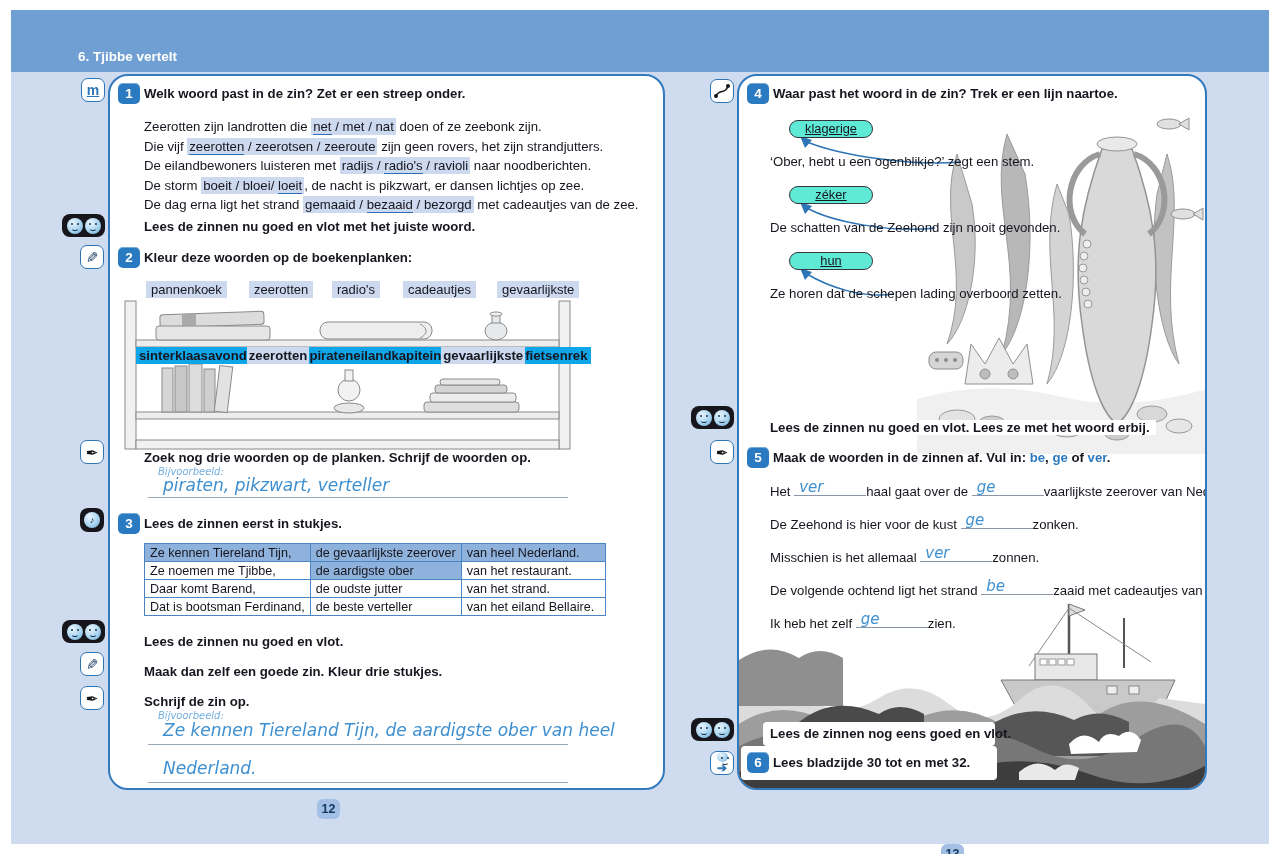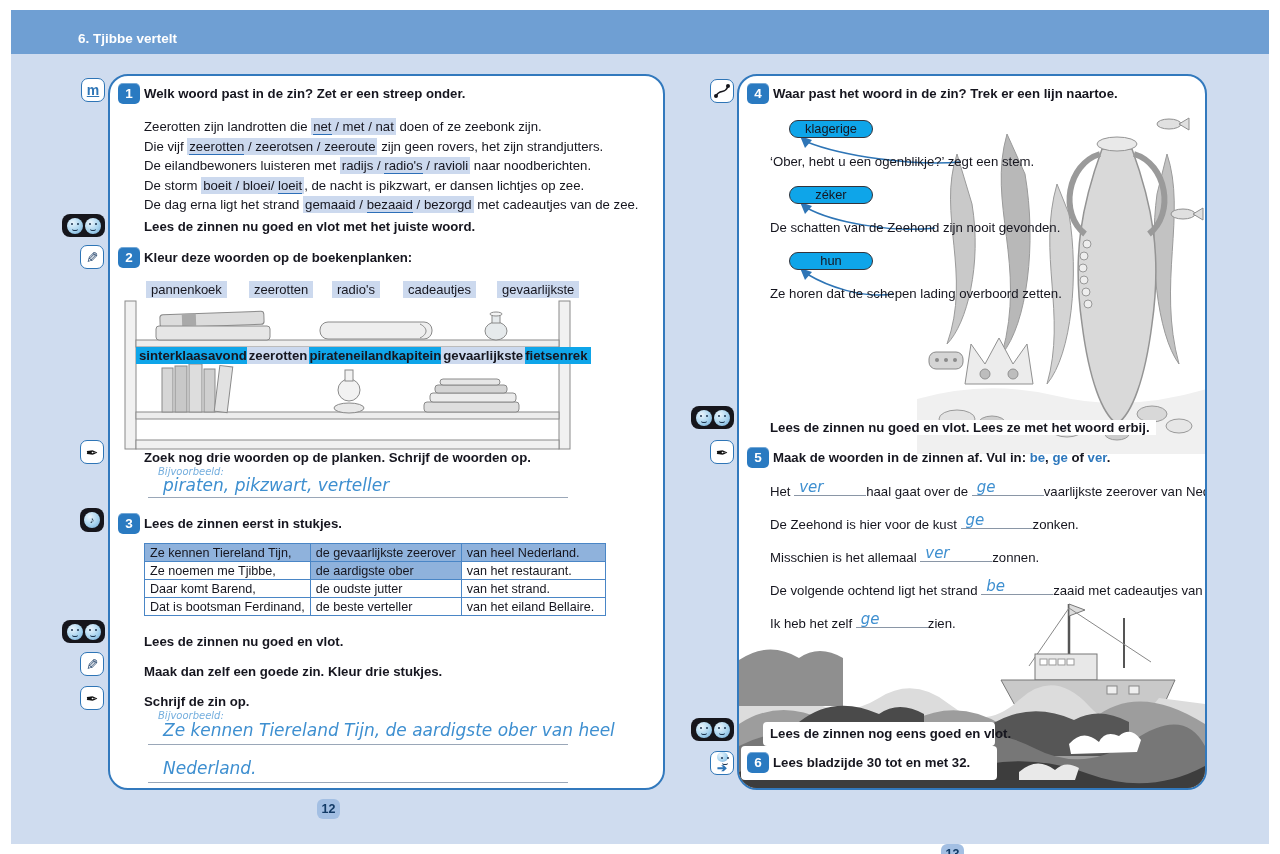--- a/index.html
+++ b/index.html
@@ -1,20 +1,20 @@
 <!DOCTYPE html>
 <html><head>
 <meta charset="utf-8">
 <style>
   * { box-sizing: border-box; margin: 0; padding: 0; }
   html,body { width:1280px; height:854px; overflow:hidden; }
   body { background:#ffffff; font-family:"Liberation Sans", sans-serif; color:#16161f; position:relative; }
   #stage { position:absolute; left:0; top:0; width:1280px; height:854px; }
   .bg { position:absolute; left:11px; top:10px; width:1258px; height:834px; background:#cfdcef; }
-  .header-bar { position:absolute; left:11px; top:10px; width:1258px; height:44px; background:#6f9fd3;
+  .header-bar { position:absolute; left:11px; top:10px; width:1258px; height:62px; background:#6f9fd3;
     display:flex; align-items:flex-end; padding:0 0 8px 67px; }
   .header-bar .htitle { color:#ffffff; font-weight:bold; font-size:13.5px; }
 
   .page { position:absolute; top:74px; height:716px; background:#ffffff; border:2.5px solid #3279bd; border-radius:20px; overflow:hidden; }
   .page.left  { left:108px; width:557px; }
   .page.right { left:737px; width:470px; }
 
   .numbadge { position:absolute; width:22px; height:21px; background:#2a7ac1; border-radius:5px;
     color:#fff; font-weight:bold; font-size:13.5px; text-align:center; line-height:21px;
     box-shadow: inset 0 1px 0 rgba(255,255,255,.35); }
@@ -30,21 +30,21 @@
   .hand { font-family:"DejaVu Sans", sans-serif; font-style:italic; color:#3e8fd0;text-align:center; }
   .answer { position:absolute; font-size:17px; white-space:nowrap; }
   .uline { position:absolute; height:1px; background:#9aa7b8; }
 
   table.stukjes { position:absolute; border-collapse:collapse; }
   table.stukjes td { border:1.5px solid #4a86c6; font-size:12.6px; padding:1px 5px; height:18px; white-space:nowrap; }
   td.c0 { width:143px; } td.c1 { width:137px; } td.c2 { width:144px; }
   td.rowhl { background:#8fb2dc; }
 
   .wordbox { position:absolute; width:84px; height:18px; border:1.6px solid #33343c; border-radius:9px;
-    background:#0ea5e9; text-align:center; font-size:12.8px; line-height:15px; z-index:3; }
+    background:#5eead4; text-align:center; font-size:12.8px; line-height:15px; z-index:3;text-decoration:underline; }
   .connector { position:absolute; z-index:2; }
   .rsent { position:absolute; font-size:13.2px; white-space:nowrap; z-index:2; }
   .blue { color:#2e78bd; }
   .gap { display:inline-block; width:72px; height:16px; border-bottom:1.1px solid #8a96a6; vertical-align:baseline; position:relative; }
   .gap .hand { position:absolute; left:5px; bottom:-1px; font-size:15px; }
 
   .whitebar { position:absolute; background:#ffffff; border-radius:4px; z-index:4; }
 
   .pagenum { position:absolute; width:23px; height:20px; background:#a3bfe3; border-radius:6px;
     color:#123a66; font-weight:bold; font-size:12.5px; text-align:center; line-height:20px; }

